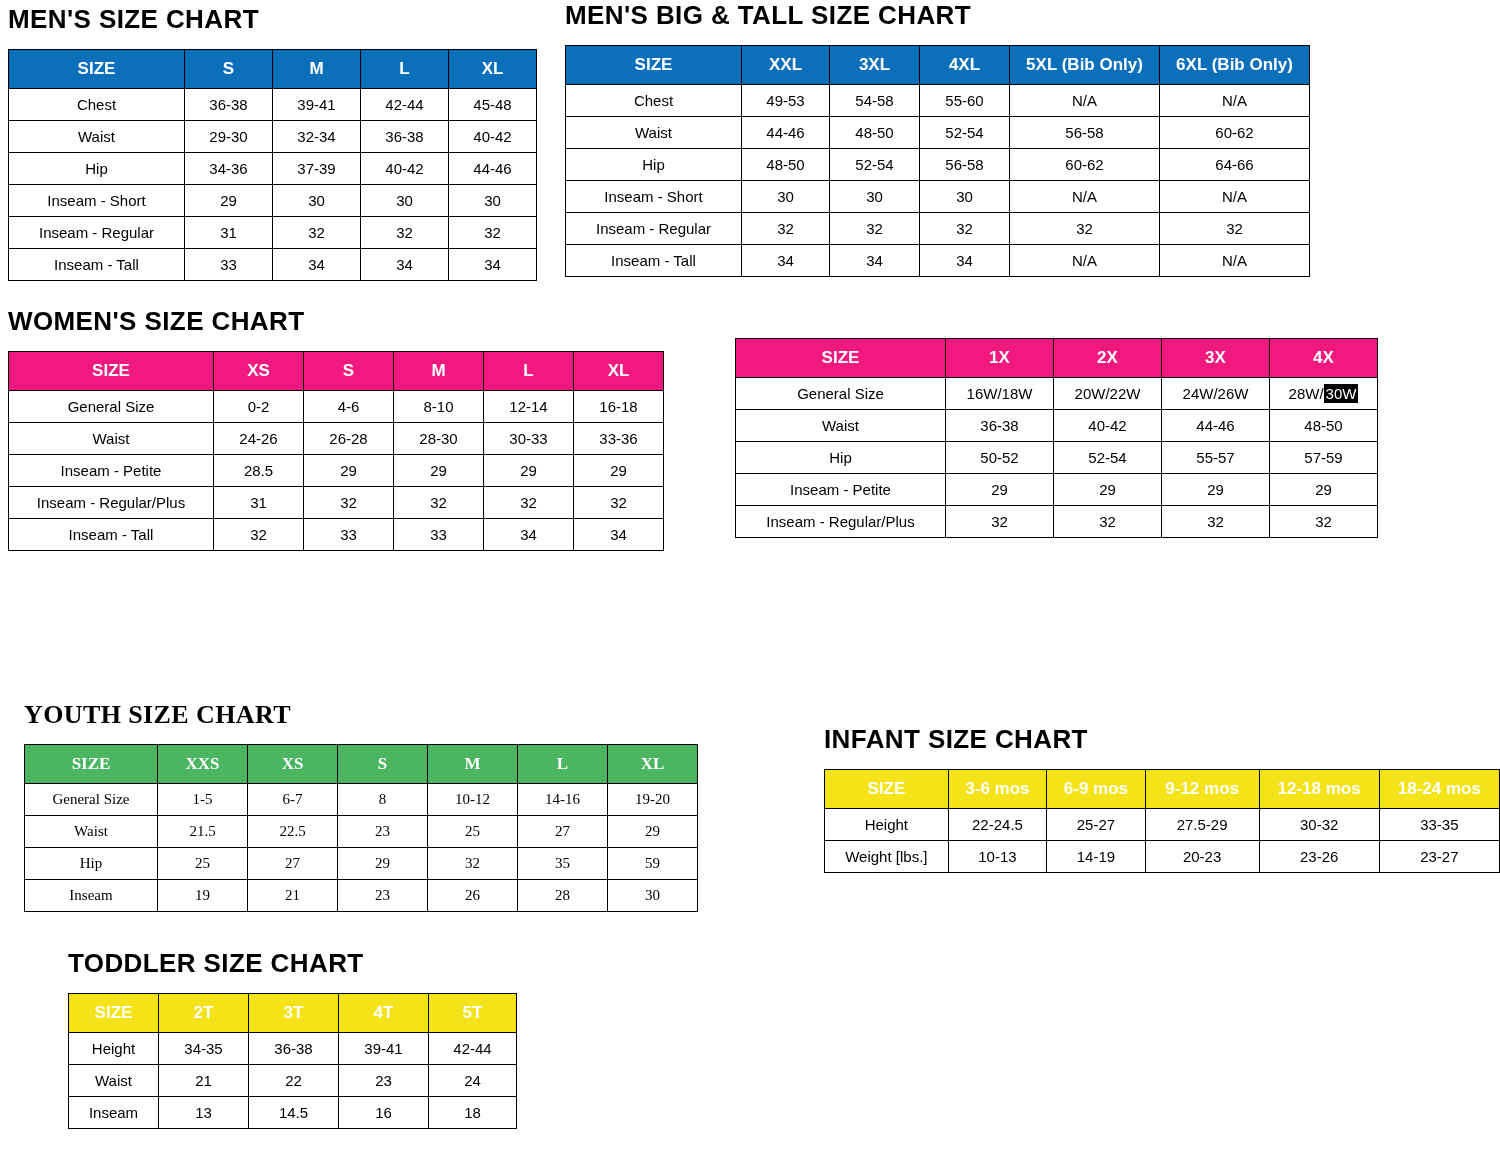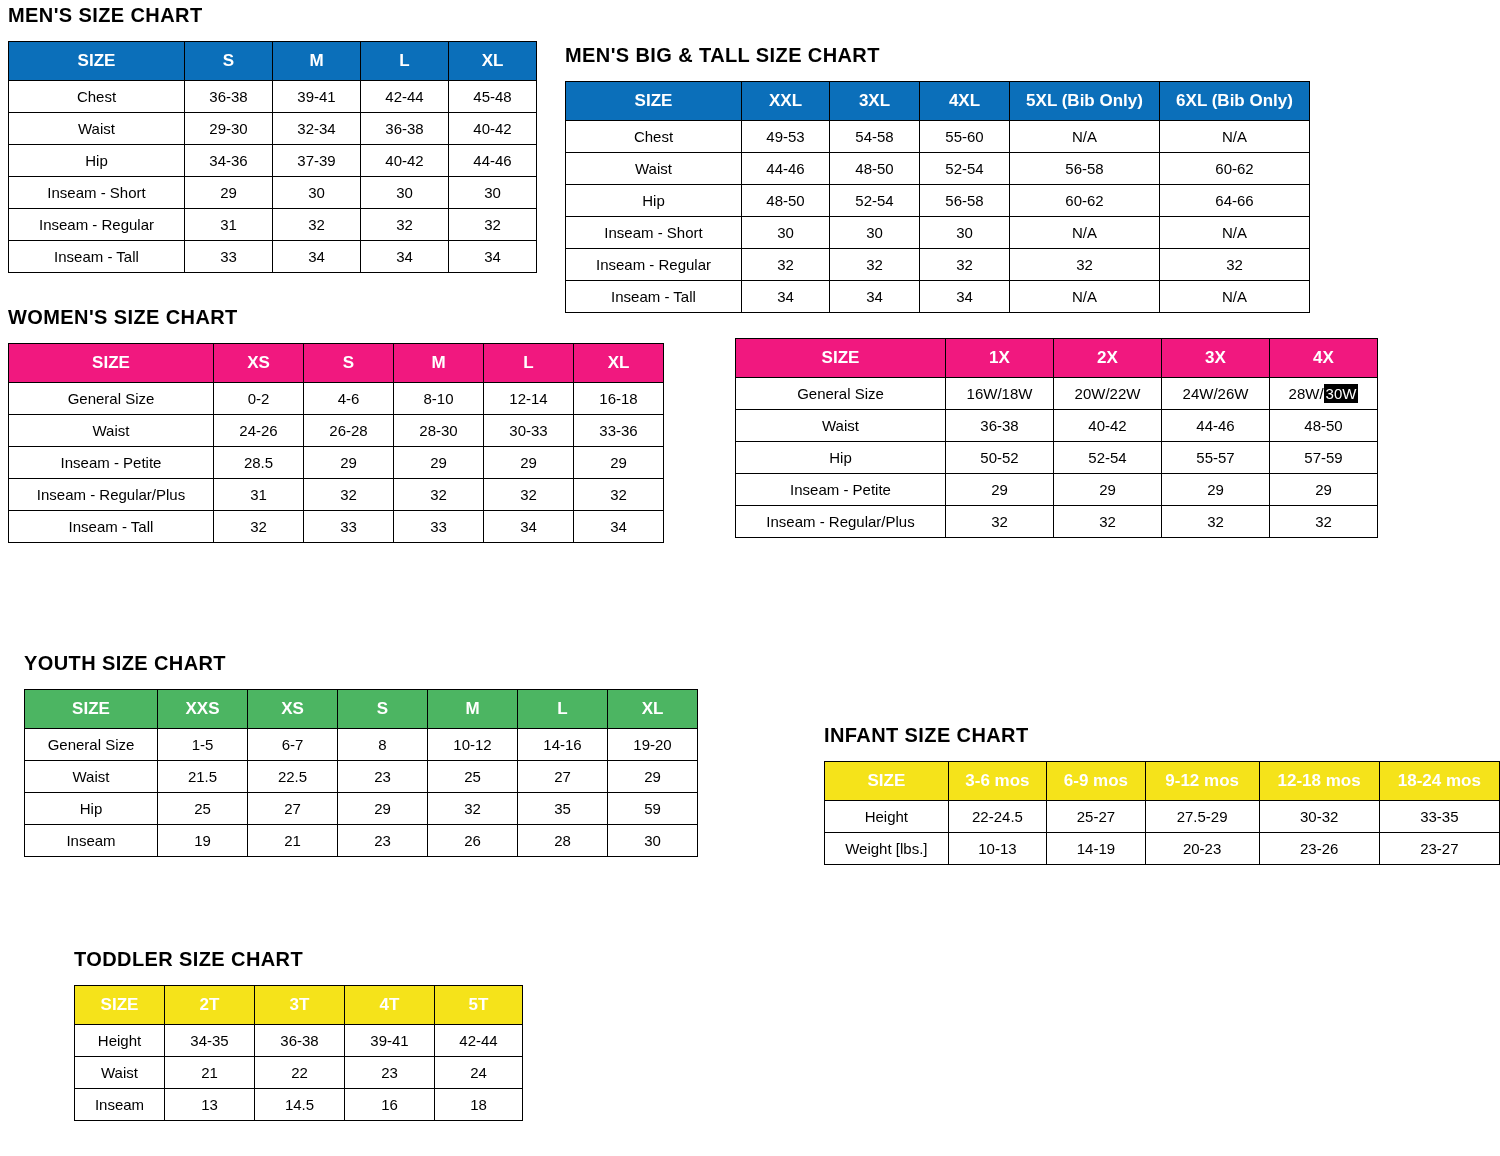--- a/index.html
+++ b/index.html
@@ -12,21 +12,21 @@
     height: 1156px;
     font-family: "Liberation Sans", sans-serif;
     color: #000000;
     position: relative;
     overflow: hidden;
   }
   .chart-block {
     position: absolute;
   }
   .chart-title {
-    font-size: 20px;
+    font-size: 26px;
     font-weight: bold;
     letter-spacing: 0.4px;
     color: #000;
     margin: 0 0 14px 0;
     white-space: nowrap;
   }
   table.size-table {
     border-collapse: collapse;
     table-layout: fixed;
     border-radius: 17px;
@@ -73,26 +73,26 @@
 
   
   .selected {
     background: #000000;
     color: #ffffff;
     padding: 1px 2px;
   }
 
   
   #mens { left: 8px; top: 4px; }
-  #mens-bt { left: 565px; top: 0px; margin-top: 44px; }
+  #mens-bt { left: 565px; top: 0px; }
   #womens { left: 8px; top: 306px; }
   #womens-plus { left: 735px; top: 338px; }
-  #youth { left: 24px; top: 652px; }
+  #youth { left: 24px; top: 700px; font-family: Liberation Serif, serif; }
   #infant { left: 800px; top: 724px; margin-left: 24px; }
-  #toddler { left: 26px; top: 948px; padding-left: 48px; }
+  #toddler { left: 20px; top: 948px; padding-left: 48px; }
 </style>
 </head>
 <body>
 
 <div class="chart-block" id="mens">
   <h2 class="chart-title">MEN'S SIZE CHART</h2>
   <table class="size-table hdr-blue">
     <colgroup>
         <col style="width:176px">
         <col style="width:88px">

